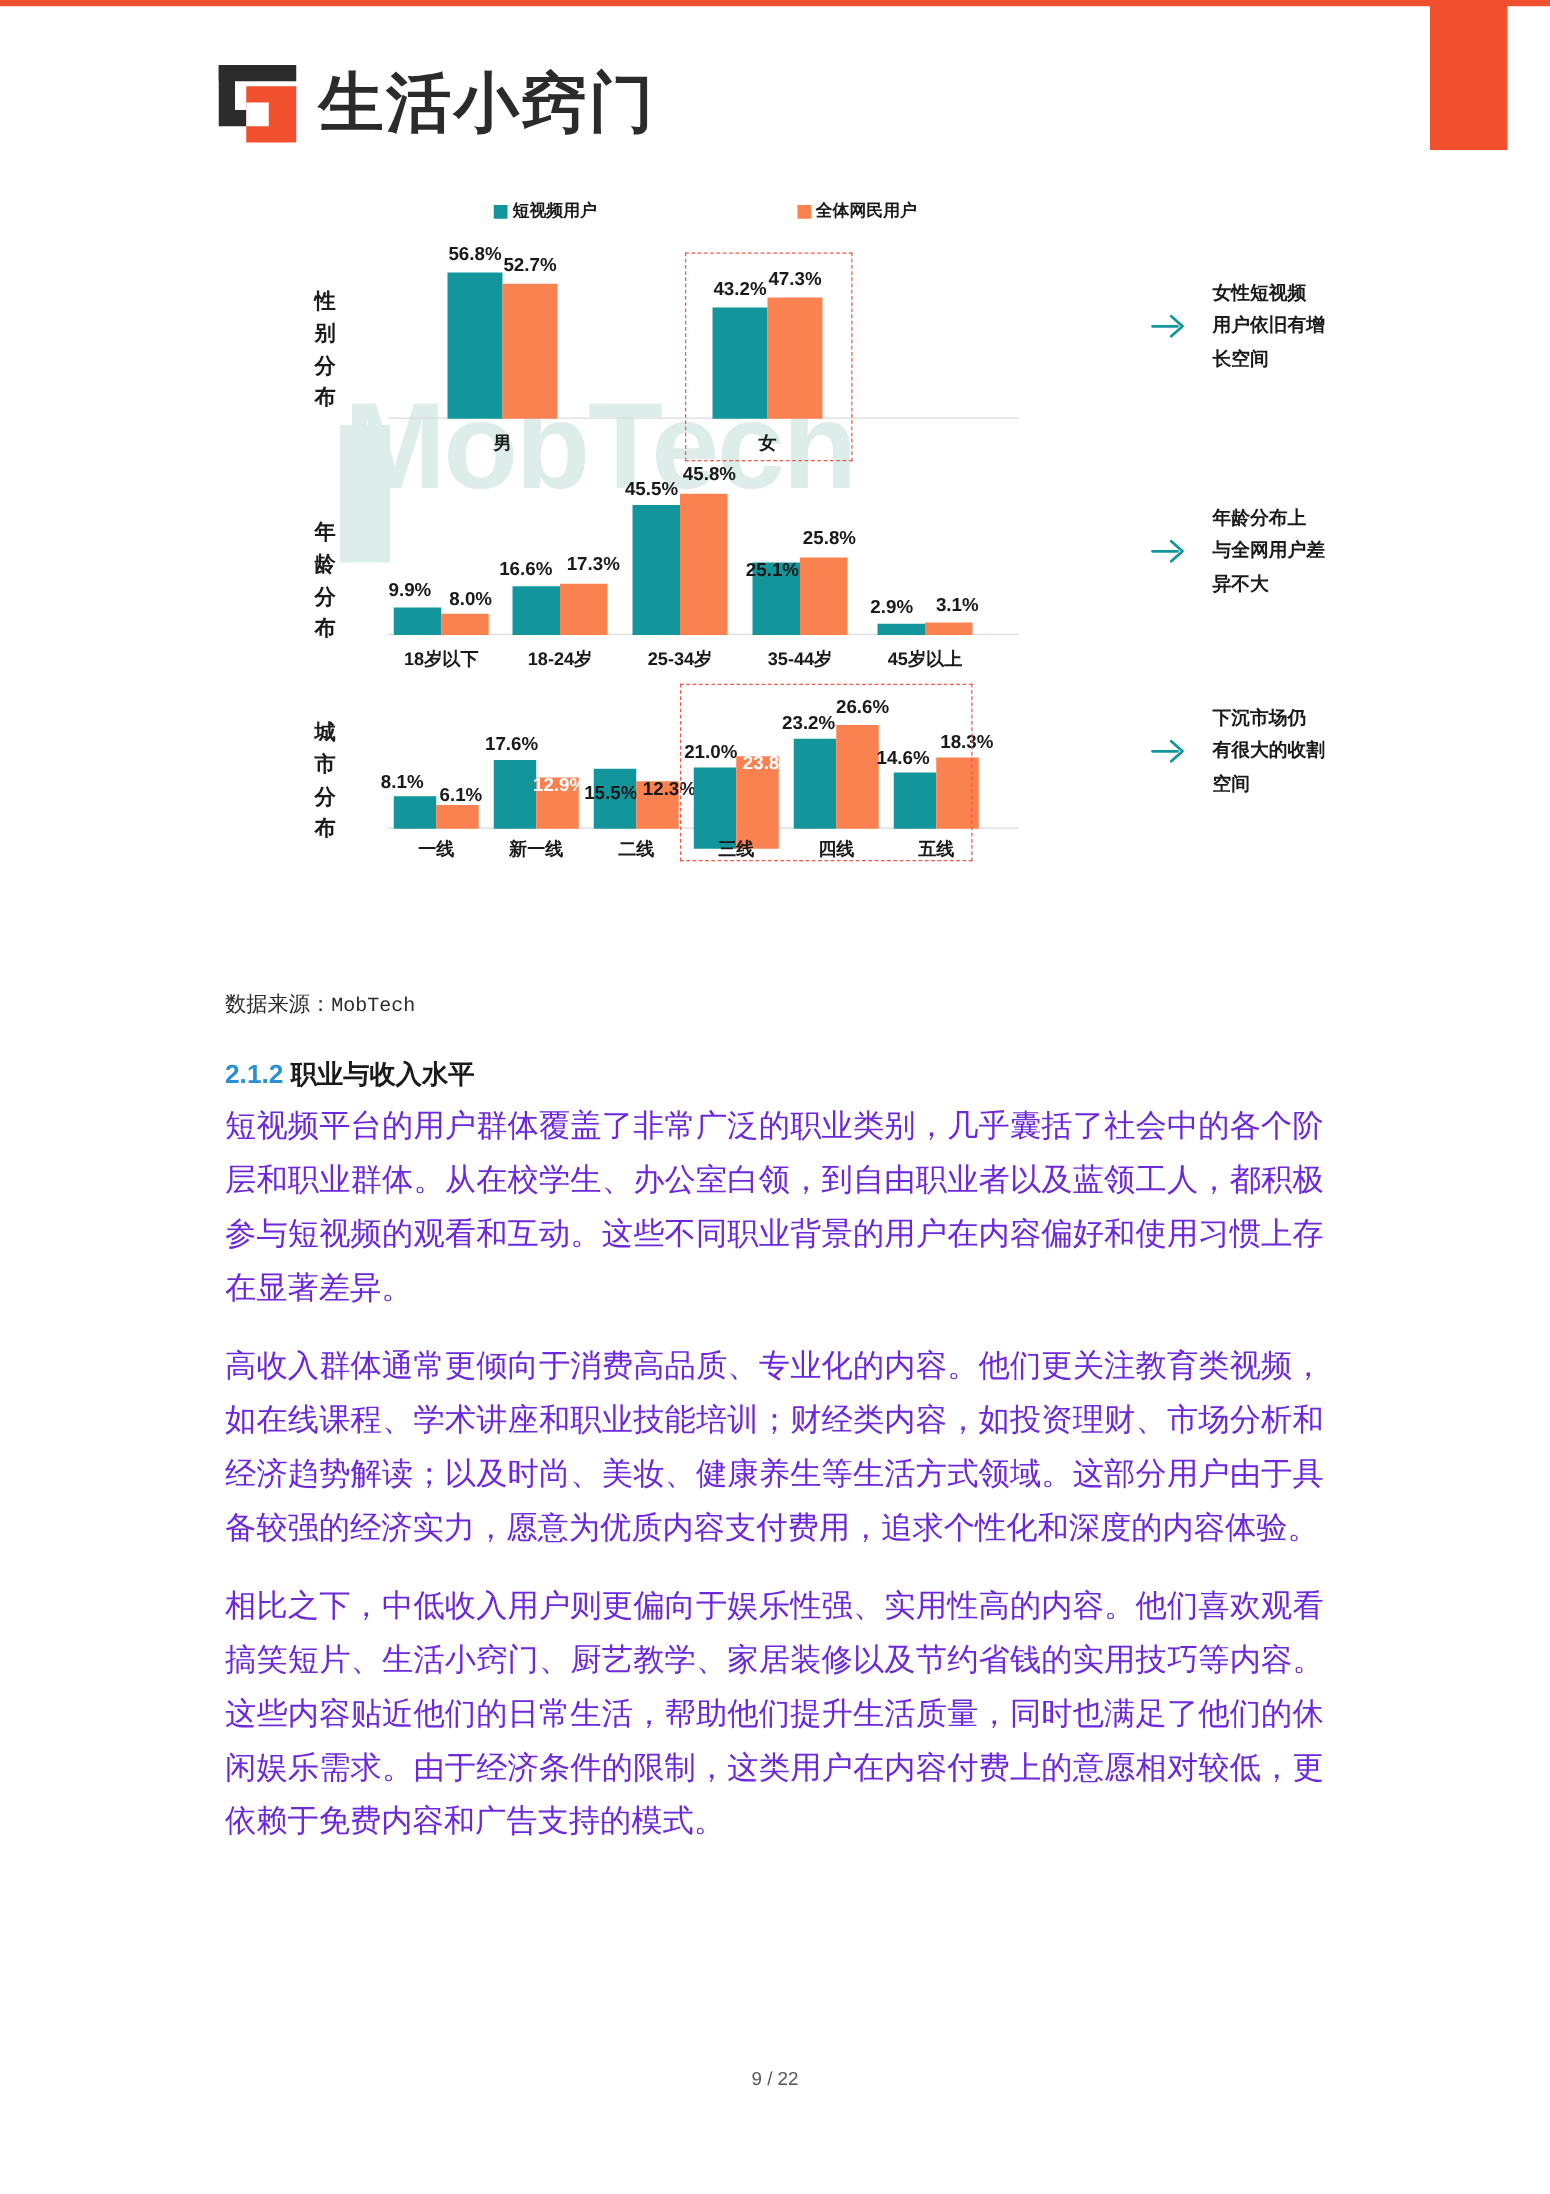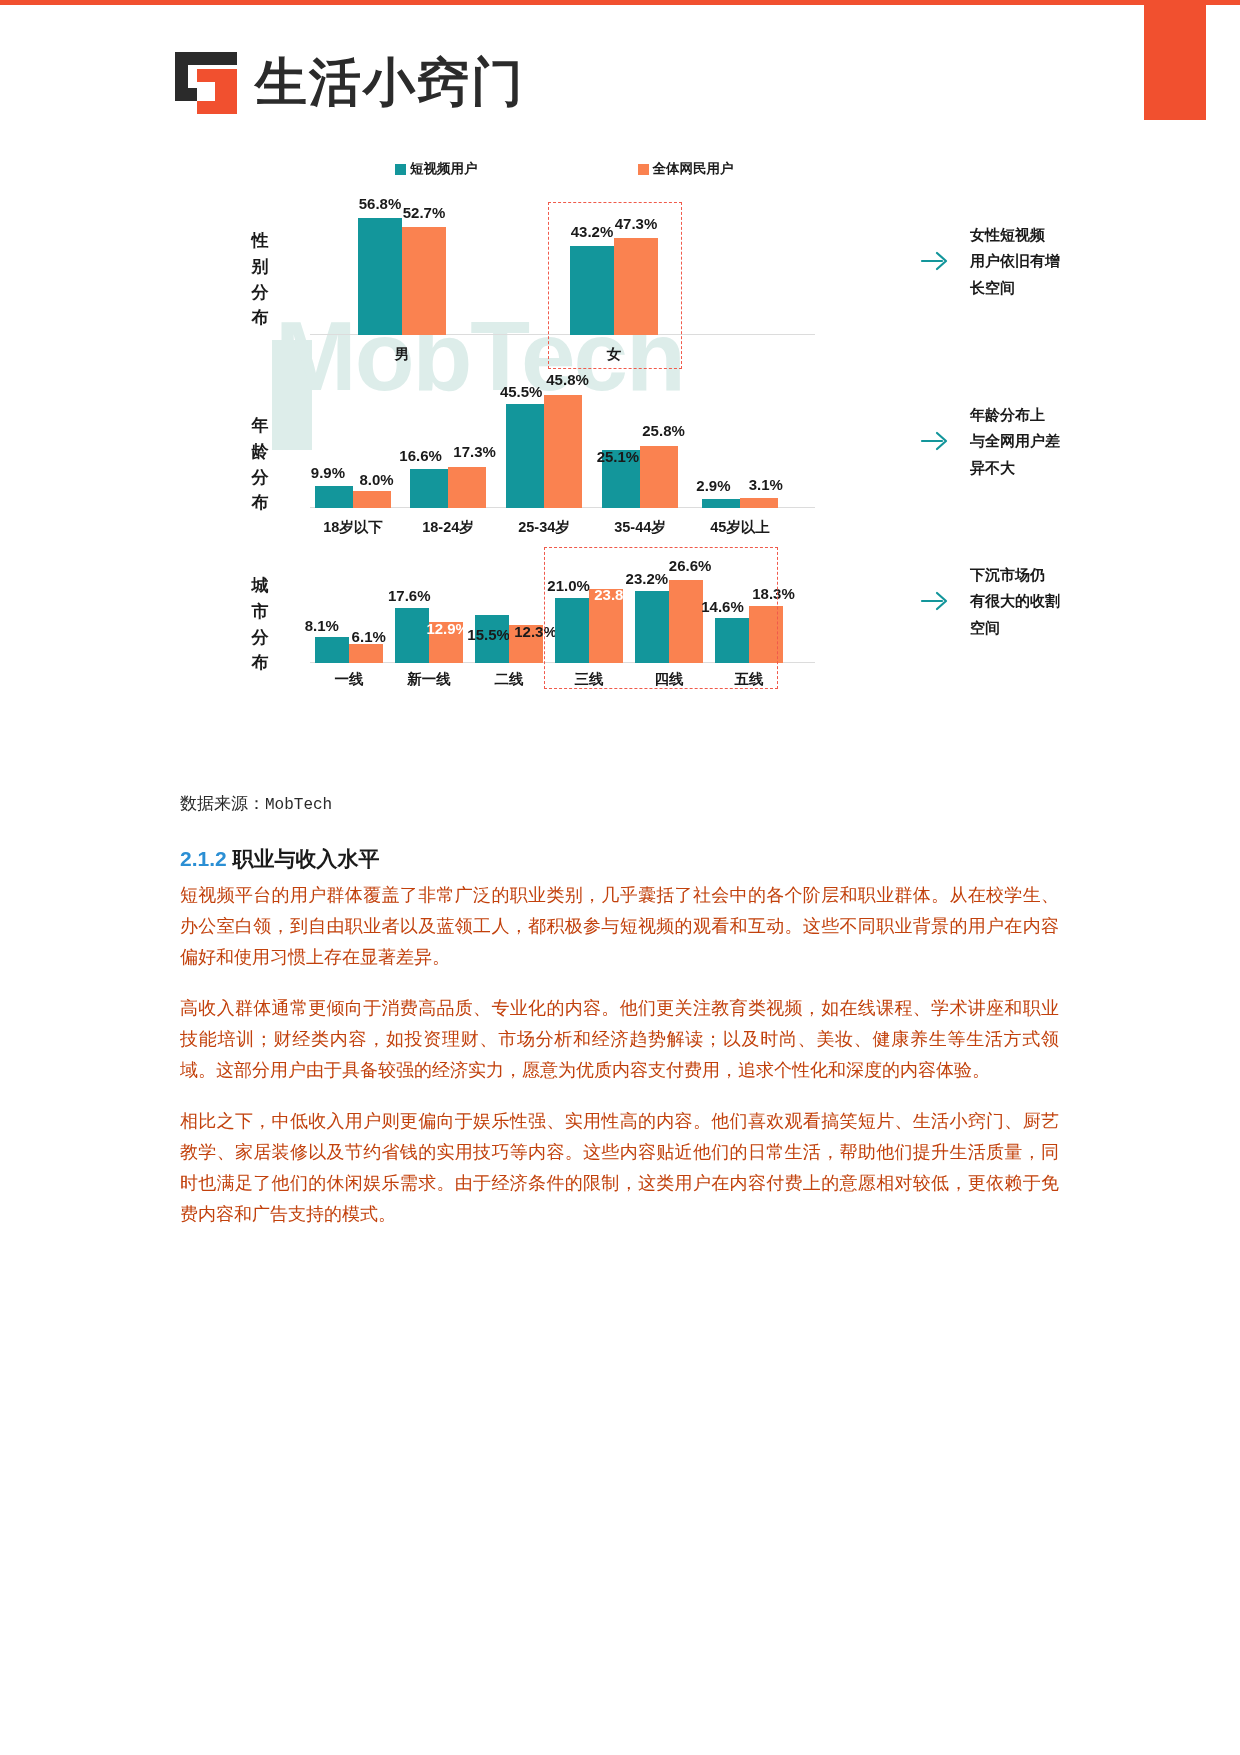--- a/index.html
+++ b/index.html
@@ -100,21 +100,21 @@
   #heading{
     position:absolute;left:180px;top:845px;
     font-family:"Liberation Sans","DejaVu Sans",sans-serif;
     font-size:21px;font-weight:700;color:#1a1a1a;
   }
   #heading .num{color:#2B8FD4;}
   #body{position:absolute;left:180px;top:880px;width:880px;}
   #body p{
     margin:0 1px 20px 0;
     font-family:"Liberation Serif","DejaVu Serif",serif;
-    font-size:18px;line-height:1.72;color:#c2410c;text-align:justify;
+    font-size:25px;line-height:1.72;color:#6d28d9;text-align:justify;
     text-justify:inter-ideograph;
   }
   #footer{
     position:absolute;left:0;top:1655px;width:1240px;text-align:center;
     font-family:"Liberation Sans","DejaVu Sans",sans-serif;font-size:15px;color:#555;
   }
 </style>
 </head>
 <body>
 
@@ -278,21 +278,21 @@
         <div class="group" style="left:165px;bottom:32px;">
           <div class="bar teal" style="height:48px;width:34px;">
             <span class="val" style="top:-21px;left:40%;margin-top:32px;">15.5%</span>
           </div>
           <div class="bar orange" style="height:38px;width:34px;">
             <span class="val" style="top:-2px;left:78%;">12.3%</span>
           </div>
         </div>
         <div class="cat" style="left:160px;width:78px;bottom:6px;">二线</div>
 
-        <div class="group" style="left:245px;bottom:32px;">
+        <div class="group" style="left:245px;bottom:16px;">
           <div class="bar teal" style="height:65px;width:34px;">
             <span class="val" style="top:-21px;left:40%;">21.0%</span>
           </div>
           <div class="bar orange" style="height:74px;width:34px;">
             <span class="val" style="top:-3px;left:78%;color:#fff;">23.8%</span>
           </div>
         </div>
         <div class="cat" style="left:240px;width:78px;bottom:6px;">三线</div>
 
         <div class="group" style="left:325px;bottom:32px;">
@@ -362,14 +362,19 @@
     <span class="num">2.1.2</span>
     <span>职业与收入水平</span>
   </div>
 
   <div id="body">
     <p>短视频平台的用户群体覆盖了非常广泛的职业类别，几乎囊括了社会中的各个阶层和职业群体。从在校学生、办公室白领，到自由职业者以及蓝领工人，都积极参与短视频的观看和互动。这些不同职业背景的用户在内容偏好和使用习惯上存在显著差异。</p>
     <p>高收入群体通常更倾向于消费高品质、专业化的内容。他们更关注教育类视频，如在线课程、学术讲座和职业技能培训；财经类内容，如投资理财、市场分析和经济趋势解读；以及时尚、美妆、健康养生等生活方式领域。这部分用户由于具备较强的经济实力，愿意为优质内容支付费用，追求个性化和深度的内容体验。</p>
     <p>相比之下，中低收入用户则更偏向于娱乐性强、实用性高的内容。他们喜欢观看搞笑短片、生活小窍门、厨艺教学、家居装修以及节约省钱的实用技巧等内容。这些内容贴近他们的日常生活，帮助他们提升生活质量，同时也满足了他们的休闲娱乐需求。由于经济条件的限制，这类用户在内容付费上的意愿相对较低，更依赖于免费内容和广告支持的模式。</p>
   </div>
 
+  <div id="footer">
+    <span>9</span>
+    <span>/</span>
+    <span>22</span>
+  </div>
 
 </div>
 
 </body></html>

